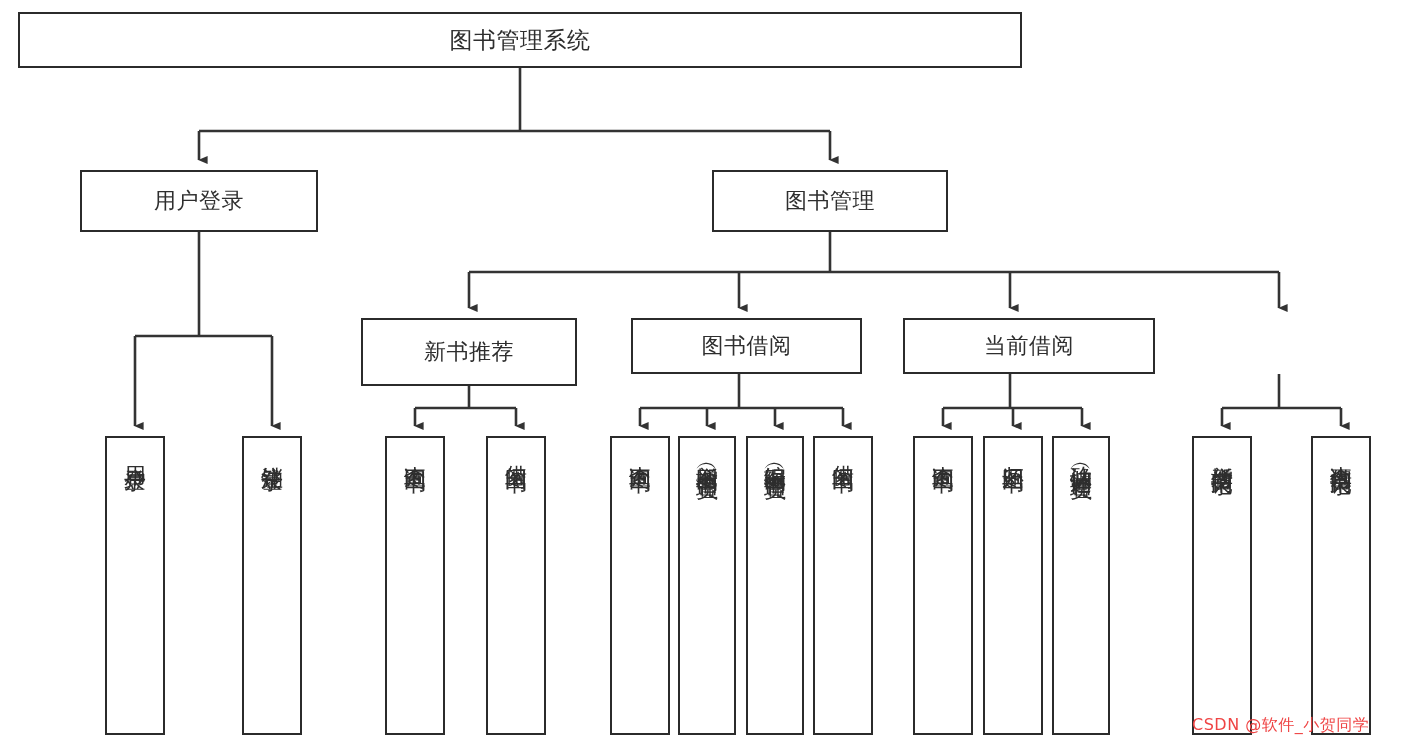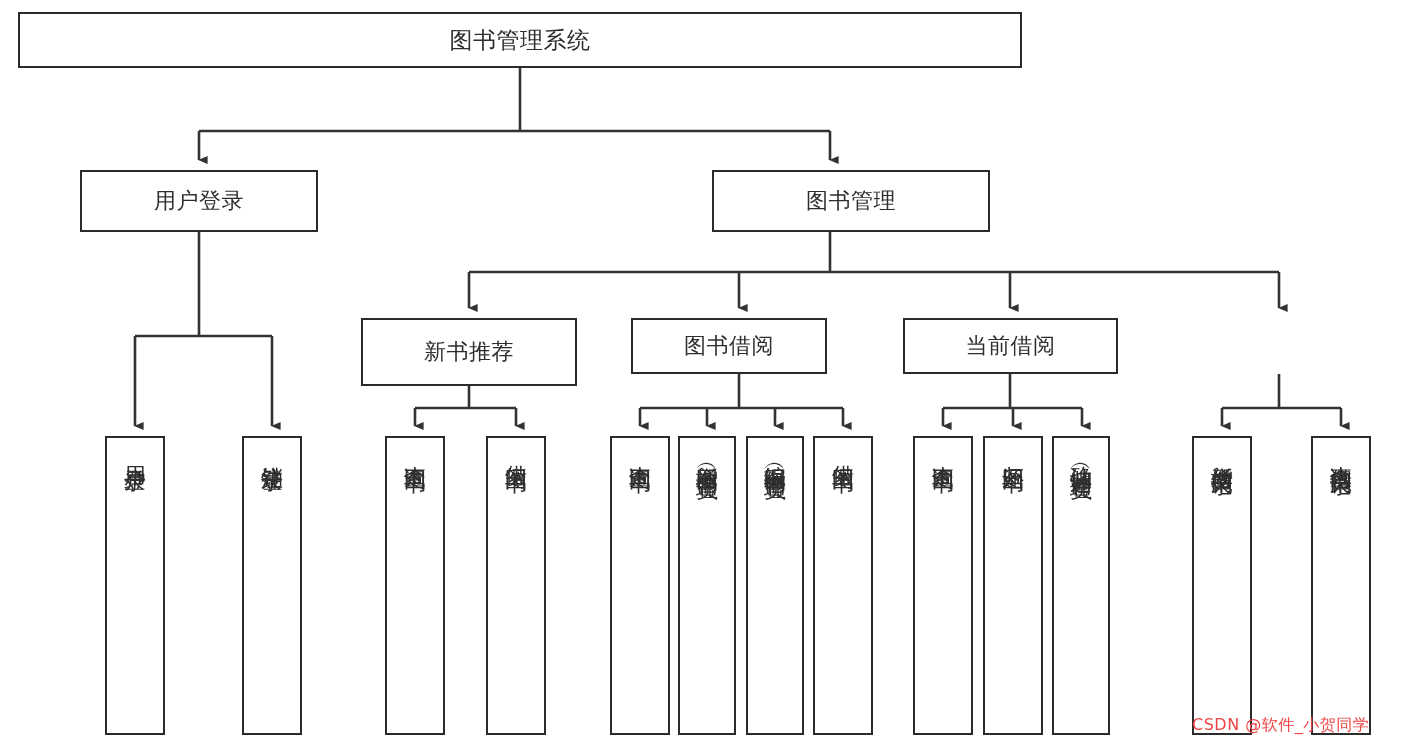--- a/index.html
+++ b/index.html
@@ -128,33 +128,33 @@
   </svg>
 
   <div class="node horiz root" style="left:18px; top:12px; width:1004px; height:56px;">
     <span class="lbl">图书管理系统</span>
   </div>
 
   <div class="node horiz" style="left:80px; top:170px; width:238px; height:62px;">
     <span class="lbl">用户登录</span>
   </div>
 
-  <div class="node horiz" style="left:712px; top:170px; width:278px; height:62px;">
+  <div class="node horiz" style="left:712px; top:170px; width:236px; height:62px;">
     <span class="lbl">图书管理</span>
   </div>
 
   <div class="node horiz" style="left:361px; top:318px; width:216px; height:68px;">
     <span class="lbl">新书推荐</span>
   </div>
 
-  <div class="node horiz" style="left:631px; top:318px; width:196px; height:56px;">
+  <div class="node horiz" style="left:631px; top:318px; width:231px; height:56px;">
     <span class="lbl">图书借阅</span>
   </div>
 
-  <div class="node horiz" style="left:903px; top:318px; width:215px; height:56px;">
+  <div class="node horiz" style="left:903px; top:318px; width:252px; height:56px;">
     <span class="lbl">当前借阅</span>
   </div>
 
 
   <div class="node vert" style="left:105px; top:436px; width:60px; height:299px;">
     <span class="lbl">用户登录</span>
   </div>
   <div class="node vert" style="left:242px; top:436px; width:60px; height:299px;">
     <span class="lbl">注销登录</span>
   </div>

